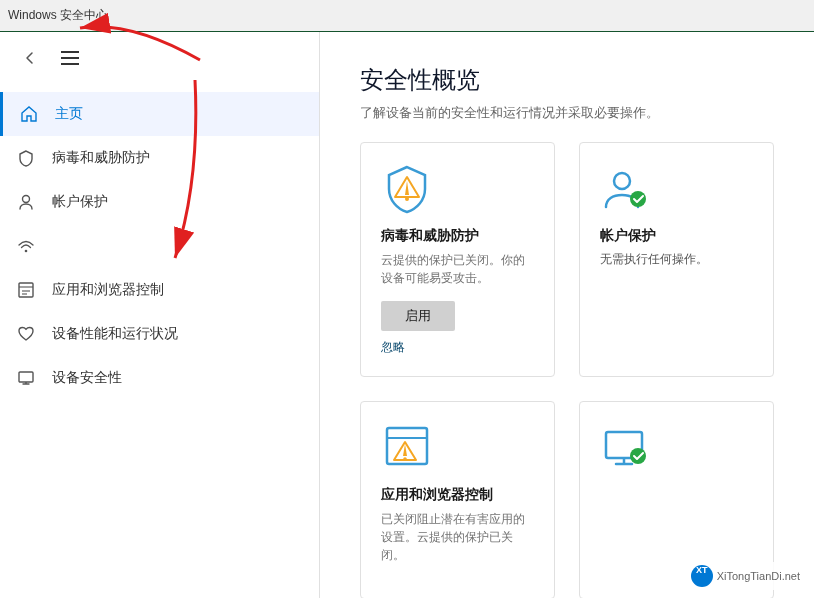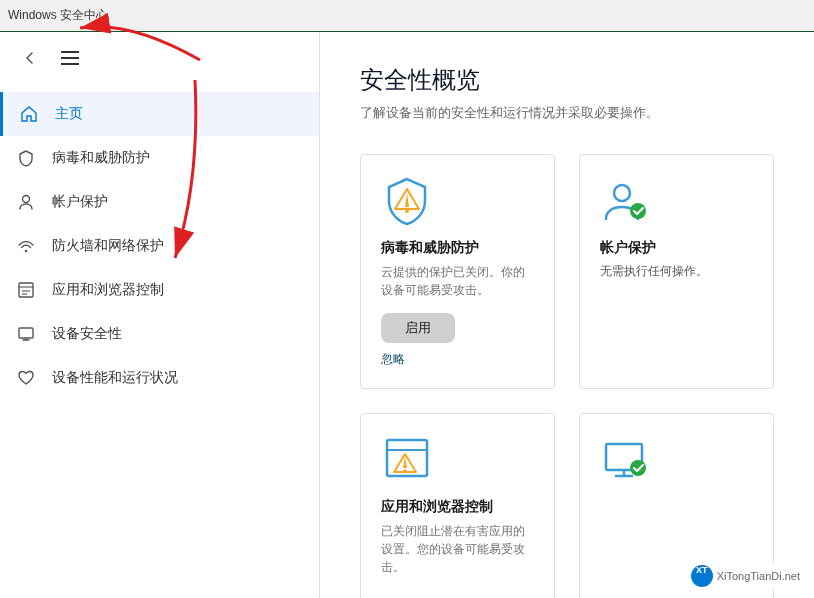--- a/index.html
+++ b/index.html
@@ -136,21 +136,21 @@
     .page-title {
       font-size: 24px;
       font-weight: 300;
       color: #0f172a;
       margin-bottom: 8px;
     }
 
     .page-subtitle {
       font-size: 13px;
       color: #666;
-      margin-bottom: 32px;
+      margin-bottom: 20px;
     }
 
     .cards-grid {
       display: grid;
       grid-template-columns: 1fr 1fr;
       gap: 24px;
     }
 
     .card {
       background: #fff;
@@ -179,21 +179,21 @@
       color: #737373;
       line-height: 1.5;
       margin-bottom: 14px;
     }
 
     .card-btn {
       display: inline-block;
       padding: 6px 24px;
       background: #d0d0d0;
       border: none;
-      border-radius: 8px;
+      border-radius: 2px;
       font-size: 13px;
       cursor: pointer;
       color: #1a1a1a;
       margin-bottom: 8px;
     }
 
     .card-link {
       display: block;
       font-size: 12px;
       color: #0c4a6e;
@@ -310,53 +310,52 @@
         </div>
 
         <div class="nav-item">
           <div class="nav-icon">
             <svg width="18" height="18" viewBox="0 0 18 18" fill="none">
               <path d="M2 8C4.5 5.5 7 4.5 9 4.5C11 4.5 13.5 5.5 16 8" stroke="#555" stroke-width="1.3" stroke-linecap="round"></path>
               <path d="M4.5 10.5C6 9 7.5 8 9 8C10.5 8 12 9 13.5 10.5" stroke="#555" stroke-width="1.3" stroke-linecap="round"></path>
               <circle cx="9" cy="14" r="1.3" fill="#555"></circle>
             </svg>
           </div>
-          <span class="nav-label">防火墙和网络保护</span>
         </div>
 
         <div class="nav-item">
           <div class="nav-icon">
             <svg width="18" height="18" viewBox="0 0 18 18" fill="none">
               <rect x="2" y="2" width="14" height="14" rx="1" stroke="#555" stroke-width="1.4"></rect>
               <line x1="2" y1="6" x2="16" y2="6" stroke="#555" stroke-width="1.1"></line>
               <line x1="5" y1="10" x2="13" y2="10" stroke="#555" stroke-width="1.1"></line>
               <line x1="5" y1="13" x2="10" y2="13" stroke="#555" stroke-width="1.1"></line>
             </svg>
           </div>
           <span class="nav-label">应用和浏览器控制</span>
         </div>
 
         <div class="nav-item">
           <div class="nav-icon">
             <svg width="18" height="18" viewBox="0 0 18 18" fill="none">
+              <path d="M9 15C9 15 2 10 2 6C2 4 3.5 2.5 5.5 2.5C7 2.5 8.2 3.3 9 4.2C9.8 3.3 11 2.5 12.5 2.5C14.5 2.5 16 4 16 6C16 10 9 15 9 15Z" stroke="#555" stroke-width="1.4" fill="none"></path>
+            </svg>
+          </div>
+          <span class="nav-label">设备性能和运行状况</span>
+        </div>
+
+        <div class="nav-item">
+          <div class="nav-icon">
+            <svg width="18" height="18" viewBox="0 0 18 18" fill="none">
               <rect x="2" y="3" width="14" height="10" rx="1" stroke="#555" stroke-width="1.4"></rect>
               <line x1="6" y1="15" x2="12" y2="15" stroke="#555" stroke-width="1.4" stroke-linecap="round"></line>
               <line x1="9" y1="13" x2="9" y2="15" stroke="#555" stroke-width="1.4"></line>
             </svg>
           </div>
           <span class="nav-label">设备安全性</span>
-        </div>
-
-        <div class="nav-item">
-          <div class="nav-icon">
-            <svg width="18" height="18" viewBox="0 0 18 18" fill="none">
-              <path d="M9 15C9 15 2 10 2 6C2 4 3.5 2.5 5.5 2.5C7 2.5 8.2 3.3 9 4.2C9.8 3.3 11 2.5 12.5 2.5C14.5 2.5 16 4 16 6C16 10 9 15 9 15Z" stroke="#555" stroke-width="1.4" fill="none"></path>
-            </svg>
-          </div>
-          <span class="nav-label">设备性能和运行状况</span>
         </div>
 
       </nav>
     </div>
 
     <div class="right-panel">
       <h1 class="page-title">安全性概览</h1>
       <p class="page-subtitle">了解设备当前的安全性和运行情况并采取必要操作。</p>
 
       <div class="cards-grid">
@@ -393,21 +392,21 @@
           <div class="card-icon app-warning">
             <svg width="52" height="52" viewBox="0 0 52 52" fill="none">
               <rect x="6" y="6" width="40" height="36" rx="2" fill="none" stroke="#3a9bd5" stroke-width="2.5"></rect>
               <line x1="6" y1="16" x2="46" y2="16" stroke="#3a9bd5" stroke-width="2"></line>
               <polygon points="24,22 26,34 22,34" fill="#f5a623"></polygon>
               <circle cx="24" cy="37" r="1.8" fill="#f5a623"></circle>
               <polygon points="13,38 35,38 24,20" fill="none" stroke="#f5a623" stroke-width="2" stroke-linejoin="round"></polygon>
             </svg>
           </div>
           <div class="card-title">应用和浏览器控制</div>
-          <div class="card-desc">已关闭阻止潜在有害应用的设置。您的设备可能易受攻击。</div>
+          <div class="card-desc">已关闭阻止潜在有害应用的设置。云提供的保护已关闭。</div>
         </div>
 
         <div class="card">
           <div class="card-icon device-ok">
             <svg width="52" height="52" viewBox="0 0 52 52" fill="none">
               <rect x="6" y="10" width="36" height="26" rx="2" fill="none" stroke="#3a9bd5" stroke-width="2.5"></rect>
               <line x1="16" y1="42" x2="32" y2="42" stroke="#3a9bd5" stroke-width="2.5" stroke-linecap="round"></line>
               <line x1="24" y1="36" x2="24" y2="42" stroke="#3a9bd5" stroke-width="2.5"></line>
               <circle cx="38" cy="34" r="8" fill="#28a745"></circle>
               <path d="M34 34L37 37L43 31" stroke="white" stroke-width="2" stroke-linecap="round" stroke-linejoin="round"></path>

